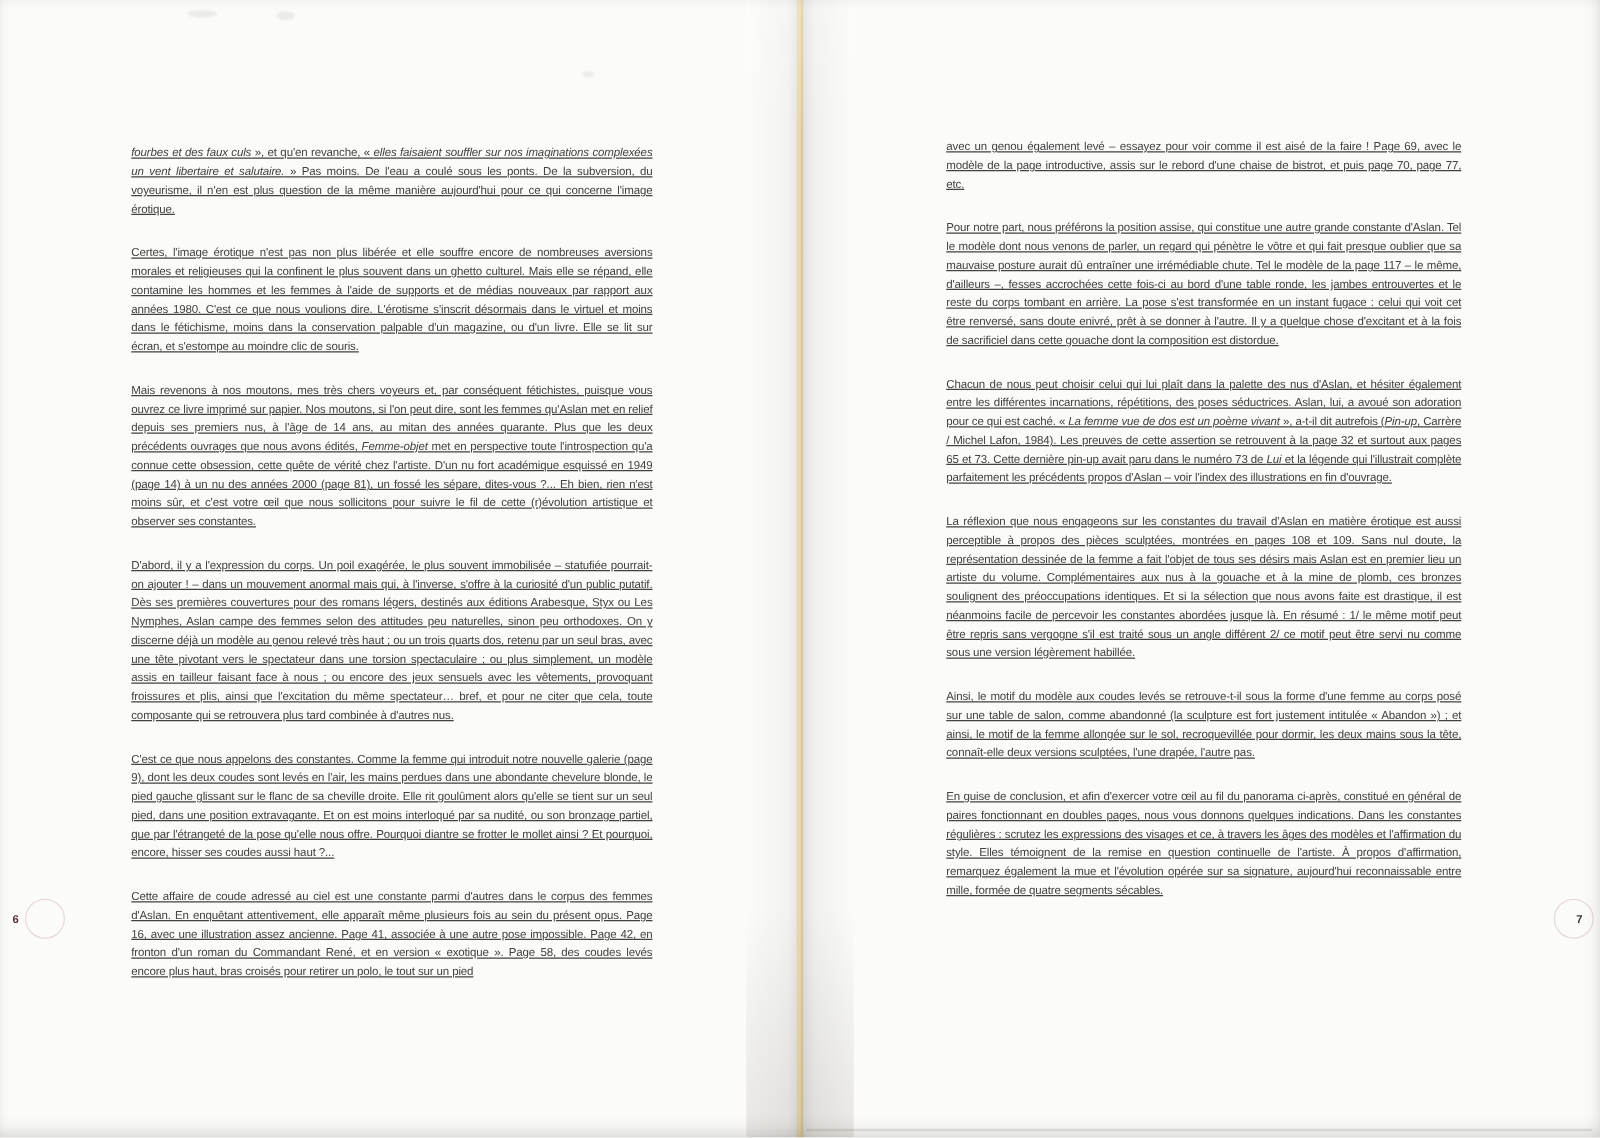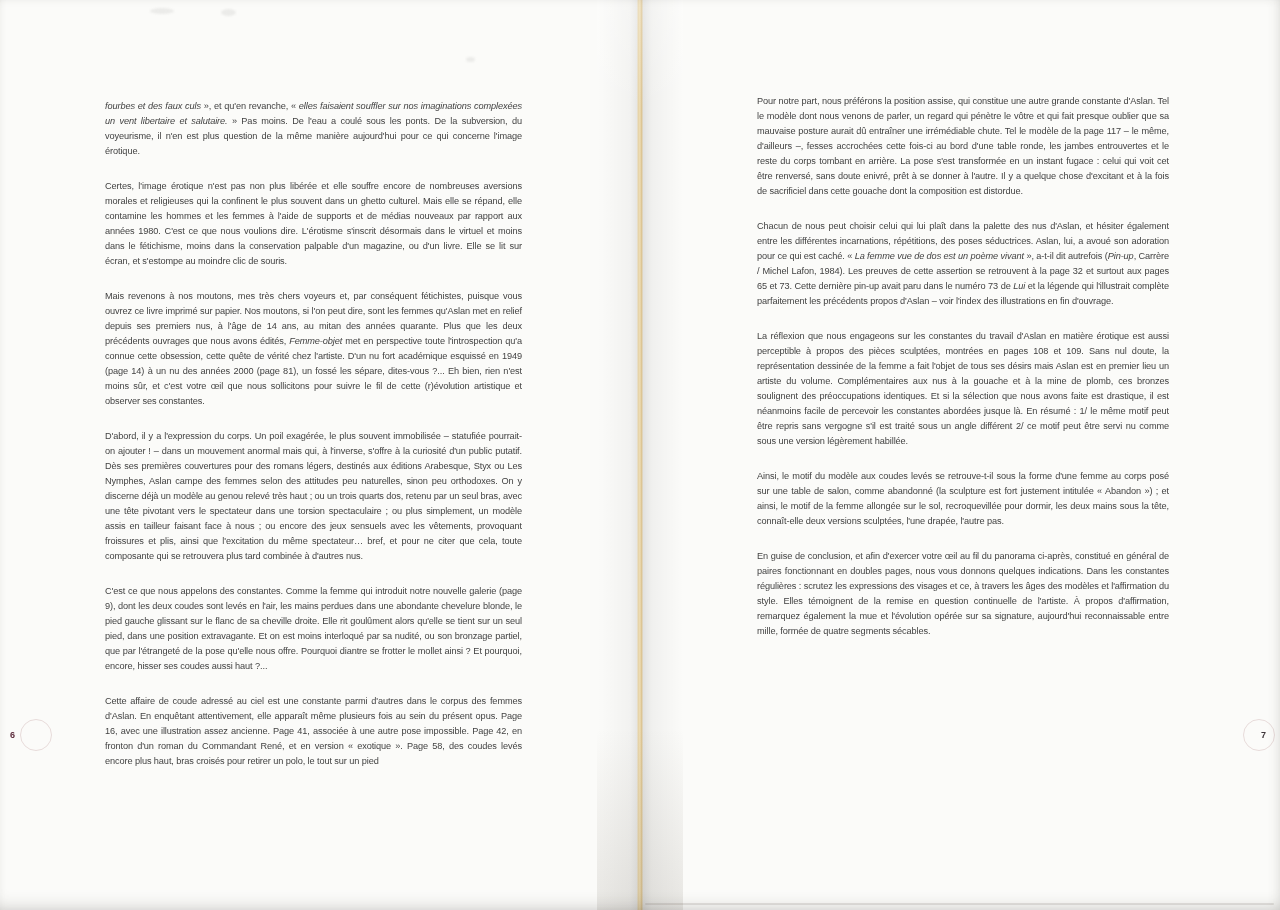--- a/index.html
+++ b/index.html
@@ -47,21 +47,21 @@
 
   
   .text-col {
     position: absolute; z-index: 4;
     text-align: justify;
     color: #424242;
     font-size: 9.2px;
     line-height: 15px;
     letter-spacing: -0.1px;
   }
-  .text-col p { margin: 0 0 20px 0; }
+  .text-col p { margin: 16px 0 20px 0; text-decoration: underline; }
   .text-col .it { font-style: italic; }
   .left-col  { left: 105px; top: 99px;  width: 417px; }
   .right-col { left: 757px; top: 94px;  width: 412px; }
 
   
   .folio-circle {
     position: absolute; z-index: 4;
     width: 30px; height: 30px; border-radius: 50%;
     border: 1px solid rgba(190,152,152,0.32);
   }
@@ -98,20 +98,21 @@
   <div class="text-col left-col">
       <p><span class="it">fourbes et des faux culs</span><span> », et qu'en revanche, « </span><span class="it">elles faisaient souffler sur nos imaginations complexées un vent libertaire et salutaire.</span><span> » Pas moins. De l'eau a coulé sous les ponts. De la subversion, du voyeurisme, il n'en est plus question de la même manière aujourd'hui pour ce qui concerne l'image érotique.</span></p>
       <p><span>Certes, l'image érotique n'est pas non plus libérée et elle souffre encore de nombreuses aversions morales et religieuses qui la confinent le plus souvent dans un ghetto culturel. Mais elle se répand, elle contamine les hommes et les femmes à l'aide de supports et de médias nouveaux par rapport aux années 1980. C'est ce que nous voulions dire. L'érotisme s'inscrit désormais dans le virtuel et moins dans le fétichisme, moins dans la conservation palpable d'un magazine, ou d'un livre. Elle se lit sur écran, et s'estompe au moindre clic de souris.</span></p>
       <p><span>Mais revenons à nos moutons, mes très chers voyeurs et, par conséquent fétichistes, puisque vous ouvrez ce livre imprimé sur papier. Nos moutons, si l'on peut dire, sont les femmes qu'Aslan met en relief depuis ses premiers nus, à l'âge de 14 ans, au mitan des années quarante. Plus que les deux précédents ouvrages que nous avons édités, </span><span class="it">Femme-objet</span><span> met en perspective toute l'introspection qu'a connue cette obsession, cette quête de vérité chez l'artiste. D'un nu fort académique esquissé en 1949 (page 14) à un nu des années 2000 (page 81), un fossé les sépare, dites-vous ?... Eh bien, rien n'est moins sûr, et c'est votre œil que nous sollicitons pour suivre le fil de cette (r)évolution artistique et observer ses constantes.</span></p>
       <p><span>D'abord, il y a l'expression du corps. Un poil exagérée, le plus souvent immobilisée – statufiée pourrait-on ajouter ! – dans un mouvement anormal mais qui, à l'inverse, s'offre à la curiosité d'un public putatif. Dès ses premières couvertures pour des romans légers, destinés aux éditions Arabesque, Styx ou Les Nymphes, Aslan campe des femmes selon des attitudes peu naturelles, sinon peu orthodoxes. On y discerne déjà un modèle au genou relevé très haut ; ou un trois quarts dos, retenu par un seul bras, avec une tête pivotant vers le spectateur dans une torsion spectaculaire ; ou plus simplement, un modèle assis en tailleur faisant face à nous ; ou encore des jeux sensuels avec les vêtements, provoquant froissures et plis, ainsi que l'excitation du même spectateur… bref, et pour ne citer que cela, toute composante qui se retrouvera plus tard combinée à d'autres nus.</span></p>
       <p><span>C'est ce que nous appelons des constantes. Comme la femme qui introduit notre nouvelle galerie (page 9), dont les deux coudes sont levés en l'air, les mains perdues dans une abondante chevelure blonde, le pied gauche glissant sur le flanc de sa cheville droite. Elle rit goulûment alors qu'elle se tient sur un seul pied, dans une position extravagante. Et on est moins interloqué par sa nudité, ou son bronzage partiel, que par l'étrangeté de la pose qu'elle nous offre. Pourquoi diantre se frotter le mollet ainsi ? Et pourquoi, encore, hisser ses coudes aussi haut ?...</span></p>
       <p><span>Cette affaire de coude adressé au ciel est une constante parmi d'autres dans le corpus des femmes d'Aslan. En enquêtant attentivement, elle apparaît même plusieurs fois au sein du présent opus. Page 16, avec une illustration assez ancienne. Page 41, associée à une autre pose impossible. Page 42, en fronton d'un roman du Commandant René, et en version « exotique ». Page 58, des coudes levés encore plus haut, bras croisés pour retirer un polo, le tout sur un pied</span></p>
     </div>
 
   <div class="text-col right-col">
+      <p><span>avec un genou également levé – essayez pour voir comme il est aisé de la faire ! Page 69, avec le modèle de la page introductive, assis sur le rebord d'une chaise de bistrot, et puis page 70, page 77, etc.</span></p>
       <p><span>Pour notre part, nous préférons la position assise, qui constitue une autre grande constante d'Aslan. Tel le modèle dont nous venons de parler, un regard qui pénètre le vôtre et qui fait presque oublier que sa mauvaise posture aurait dû entraîner une irrémédiable chute. Tel le modèle de la page 117 – le même, d'ailleurs –, fesses accrochées cette fois-ci au bord d'une table ronde, les jambes entrouvertes et le reste du corps tombant en arrière. La pose s'est transformée en un instant fugace : celui qui voit cet être renversé, sans doute enivré, prêt à se donner à l'autre. Il y a quelque chose d'excitant et à la fois de sacrificiel dans cette gouache dont la composition est distordue.</span></p>
       <p><span>Chacun de nous peut choisir celui qui lui plaît dans la palette des nus d'Aslan, et hésiter également entre les différentes incarnations, répétitions, des poses séductrices. Aslan, lui, a avoué son adoration pour ce qui est caché. « </span><span class="it">La femme vue de dos est un poème vivant</span><span> », a-t-il dit autrefois (</span><span class="it">Pin-up</span><span>, Carrère / Michel Lafon, 1984).  Les preuves de cette assertion se retrouvent à la page 32 et surtout aux pages 65 et 73. Cette dernière pin-up avait paru dans le numéro 73 de </span><span class="it">Lui</span><span> et la légende qui l'illustrait complète parfaitement les précédents propos d'Aslan – voir l'index des illustrations en fin d'ouvrage.</span></p>
       <p><span>La réflexion que nous engageons sur les constantes du travail d'Aslan en matière érotique est aussi perceptible à propos des pièces sculptées, montrées en pages 108 et 109. Sans nul doute, la représentation dessinée de la femme a fait l'objet de tous ses désirs mais Aslan est en premier lieu un artiste du volume. Complémentaires aux nus à la gouache et à la mine de plomb, ces bronzes soulignent des préoccupations identiques. Et si la sélection que nous avons faite est drastique, il est néanmoins facile de percevoir les constantes abordées jusque là. En résumé : 1/ le même motif peut être repris sans vergogne s'il est traité sous un angle différent 2/ ce motif peut être servi nu comme sous une version légèrement habillée.</span></p>
       <p><span>Ainsi, le motif du modèle aux coudes levés se retrouve-t-il sous la forme d'une femme au corps posé sur une table de salon, comme abandonné (la sculpture est fort justement intitulée « Abandon ») ; et ainsi, le motif de la femme allongée sur le sol, recroquevillée pour dormir, les deux mains sous la tête, connaît-elle deux versions sculptées, l'une drapée, l'autre pas.</span></p>
       <p><span>En guise de conclusion, et afin d'exercer votre œil au fil du panorama ci-après, constitué en général de paires fonctionnant en doubles pages, nous vous donnons quelques indications. Dans les constantes régulières : scrutez les expressions des visages et ce, à travers les âges des modèles et l'affirmation du style. Elles témoignent de la remise en question continuelle de l'artiste. À propos d'affirmation, remarquez également la mue et l'évolution opérée sur sa signature, aujourd'hui reconnaissable entre mille, formée de quatre segments sécables.</span></p>
     </div>
 
   <span class="folio-circle left"></span>
   <span class="folio-num left" style="color: rgb(93, 44, 61);">6</span>
 

